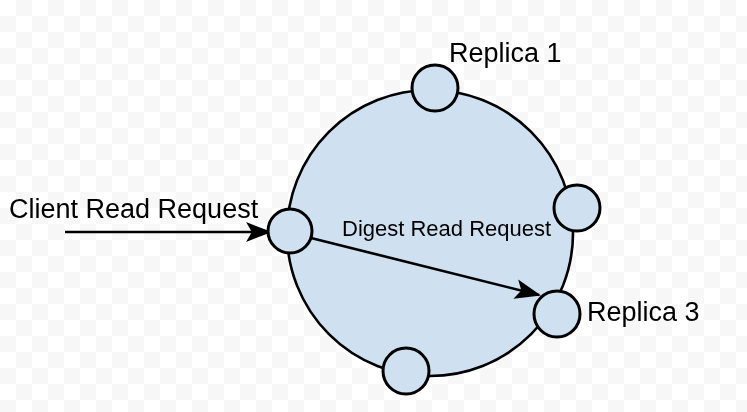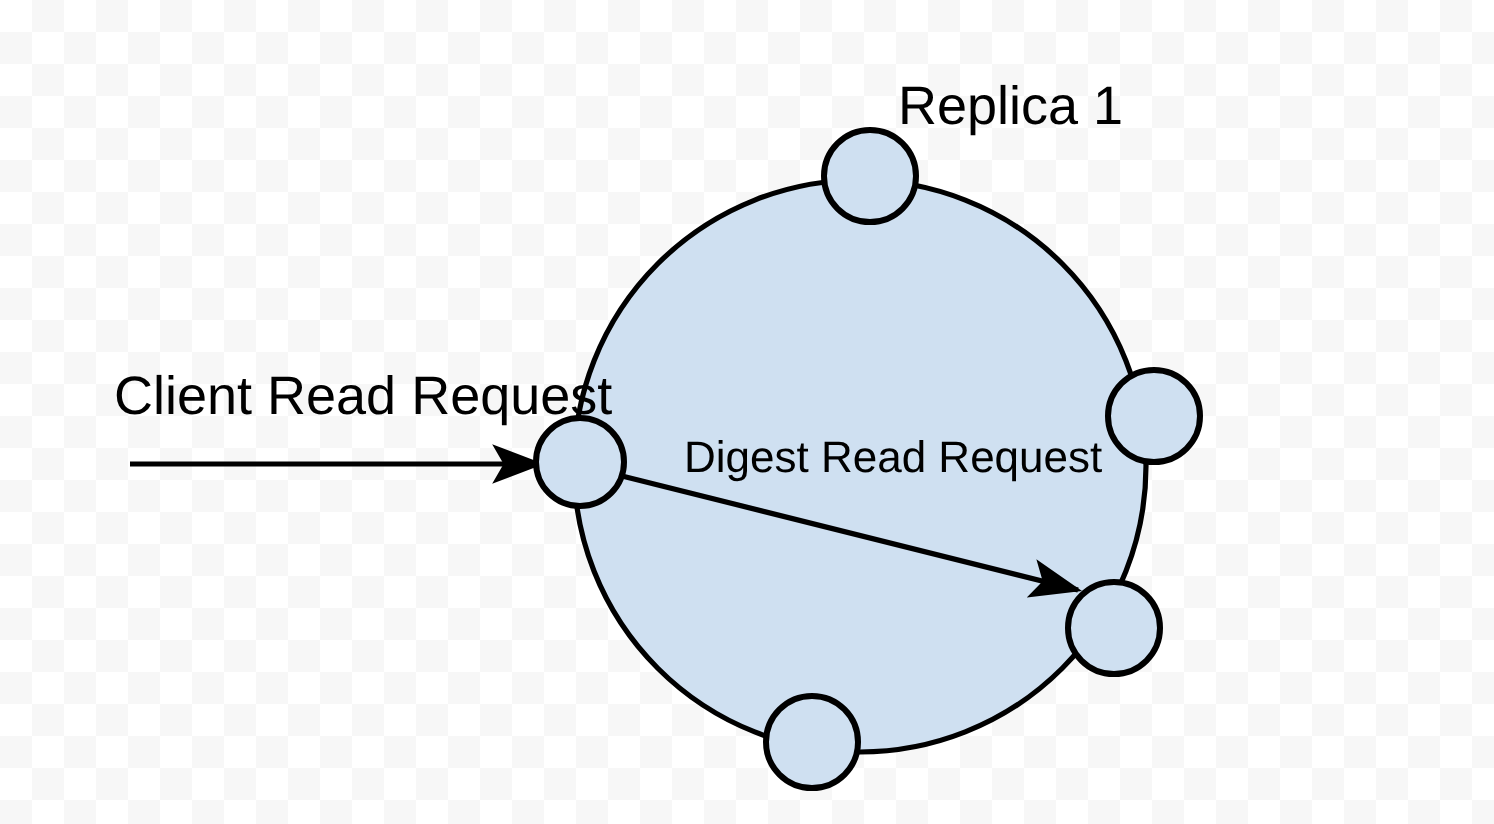--- a/index.html
+++ b/index.html
@@ -34,21 +34,21 @@
     position: absolute;
     color: #000000;
     font-size: 27px;
     line-height: 1;
     white-space: nowrap;
     font-family: "Liberation Sans", sans-serif;
   }
   .lbl-replica1 { left: 449px; top: 40px; }
   .lbl-replica2 { left: 601px; top: 180px; }
   .lbl-replica3 { left: 587px; top: 299px; }
-  .lbl-client   { left: 9px;   top: 185px; margin-left: 48px; }
+  .lbl-client   { left: 9px;   top: 196px; }
   .lbl-digest   { left: 342px; top: 218px; font-size: 22px; }
 </style>
 </head>
 <body>
 
 <div id="diagram-root">
 
   <svg id="diagram-svg" viewBox="0 0 747 412">
     <defs>
       <marker id="arrowhead" markerWidth="10" markerHeight="8" refX="9.2" refY="4" orient="auto" markerUnits="strokeWidth">
@@ -69,18 +69,19 @@
     <circle cx="577" cy="208" r="23" fill="#cfe0f1" stroke="#000000" stroke-width="3"></circle>
 
     <circle cx="557" cy="314" r="23" fill="#cfe0f1" stroke="#000000" stroke-width="3"></circle>
 
     <circle cx="406" cy="371" r="23" fill="#cfe0f1" stroke="#000000" stroke-width="3"></circle>
   </svg>
 
   <div class="dg-label lbl-replica1">Replica 1</div>
 
 
+  <div class="dg-label lbl-replica3">Replica 3</div>
 
   <div class="dg-label lbl-client">Client Read Request</div>
 
   <div class="dg-label lbl-digest">Digest Read Request</div>
 
 </div>
 
 </body></html>

